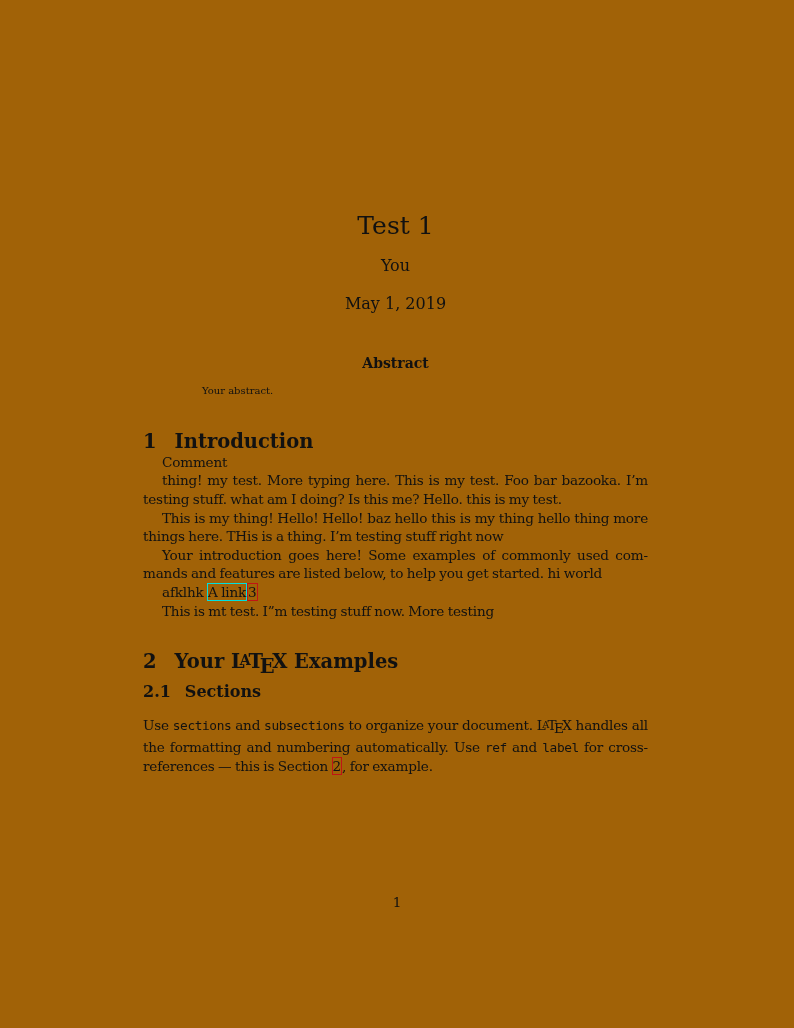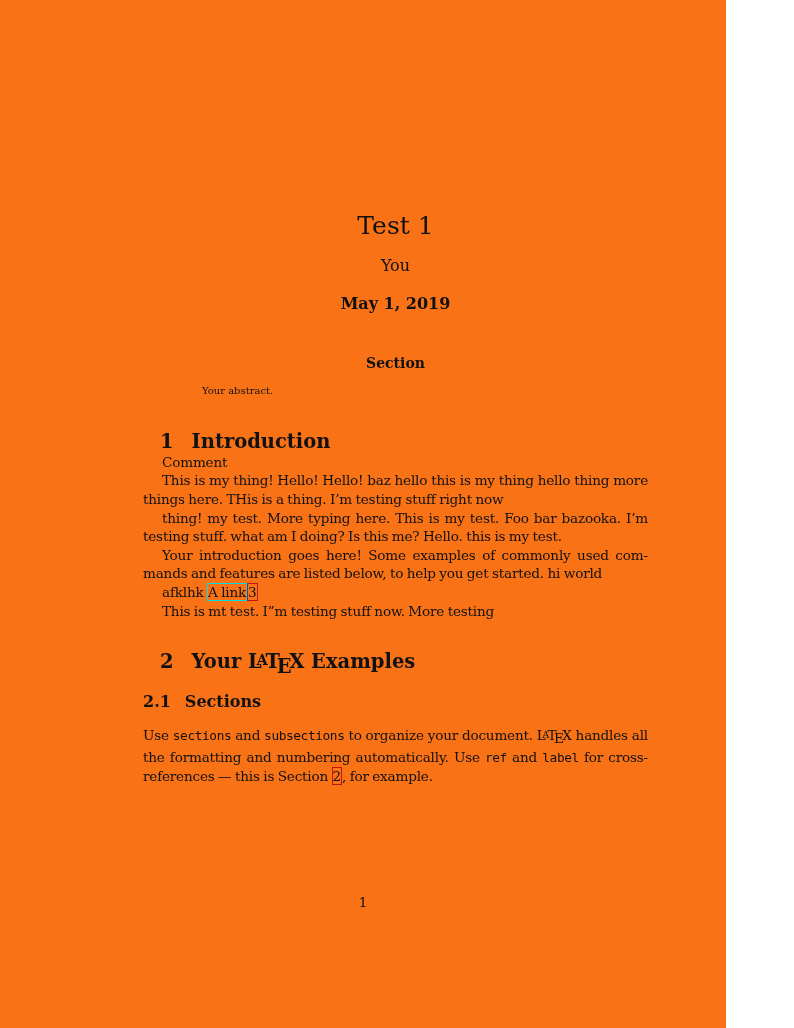--- a/index.html
+++ b/index.html
@@ -1,21 +1,21 @@
 <!DOCTYPE html>
 <html><head>
 <meta charset="utf-8">
 <style>
   * { box-sizing: border-box; }
   html, body { margin: 0; padding: 0; background: #ffffff; }
   .page {
     position: relative;
-    width: 726px;
+    width: 794px;
     height: 1028px;
-    background: #f97316;
+    background: #a16207;
     color: #111111;
     font-family: "DejaVu Serif", serif;
     overflow: hidden;
   }
   .body-col {
     position: absolute;
     left: 143px;
     top: 0;
     width: 505px;
   }
@@ -28,44 +28,42 @@
   }
   .doc-author {
     margin-top: 15px;
     font-size: 16px;
     text-align: center;
   }
   .doc-date {
     margin-top: 19px;
     font-size: 16px;
     text-align: center;
-    font-weight: bold;
   }
   .abstract-head {
     margin-top: 42px;
     font-size: 14px;
     font-weight: bold;
     text-align: center;
   }
   .abstract-body {
     margin: 11px 40px 0 40px;
     font-size: 10px;
     line-height: 18.6px;
     text-indent: 19px;
   }
   .h-sec {
     margin-top: 31px;
     font-size: 19.5px;
     font-weight: bold;
     line-height: 1.1;
-    margin-left: 17px;
   }
   .h-sec .sec-num { margin-right: 18px; }
   .h-subsec {
-    margin-top: 16px;
+    margin-top: 6px;
     font-size: 16px;
     font-weight: bold;
     line-height: 1.1;
   }
   .h-subsec .sec-num { margin-right: 14px; }
   .para {
     margin: 0;
     font-size: 13.6px;
     line-height: 18.6px;
     text-align: justify;
@@ -109,30 +107,30 @@
 </head>
 <body>
 
 <div class="page">
   <div class="body-col">
 
     <div class="doc-title">Test 1</div>
     <div class="doc-author">You</div>
     <div class="doc-date">May 1, 2019</div>
 
-    <div class="abstract-head">Section</div>
+    <div class="abstract-head">Abstract</div>
     <p class="abstract-body">Your abstract.</p>
 
     <div class="h-sec">
       <span class="sec-num">1</span><span>Introduction</span>
     </div>
 
     <p class="para indent">Comment</p>
+    <p class="para indent">thing! my test. More typing here. This is my test. Foo bar bazooka. I’m testing stuff. what am I doing? Is this me? Hello. this is my test.</p>
     <p class="para indent">This is my thing! Hello! Hello! baz hello this is my thing hello thing more things here. THis is a thing. I’m testing stuff right now</p>
-    <p class="para indent">thing! my test. More typing here. This is my test. Foo bar bazooka. I’m testing stuff. what am I doing? Is this me? Hello. this is my test.</p>
     <p class="para indent">Your introduction goes here! Some examples of commonly used com­mands and features are listed below, to help you get started. hi world</p>
     <p class="para indent"><span>afklhk </span><span class="hbox link-box" style="border-color: rgb(0, 224, 224);">A link</span><span class="hbox ref-box" style="border-color: rgb(192, 21, 21);">3</span></p>
     <p class="para indent">This is mt test. I”m testing stuff now. More testing</p>
 
     <div class="h-sec">
       <span class="sec-num">2</span><span>Your </span><span class="latex"><span>L</span><span class="lA">A</span><span>T</span><span class="lE">E</span><span>X</span></span><span> Examples</span>
     </div>
 
     <div class="h-subsec">
       <span class="sec-num">2.1</span><span>Sections</span>

